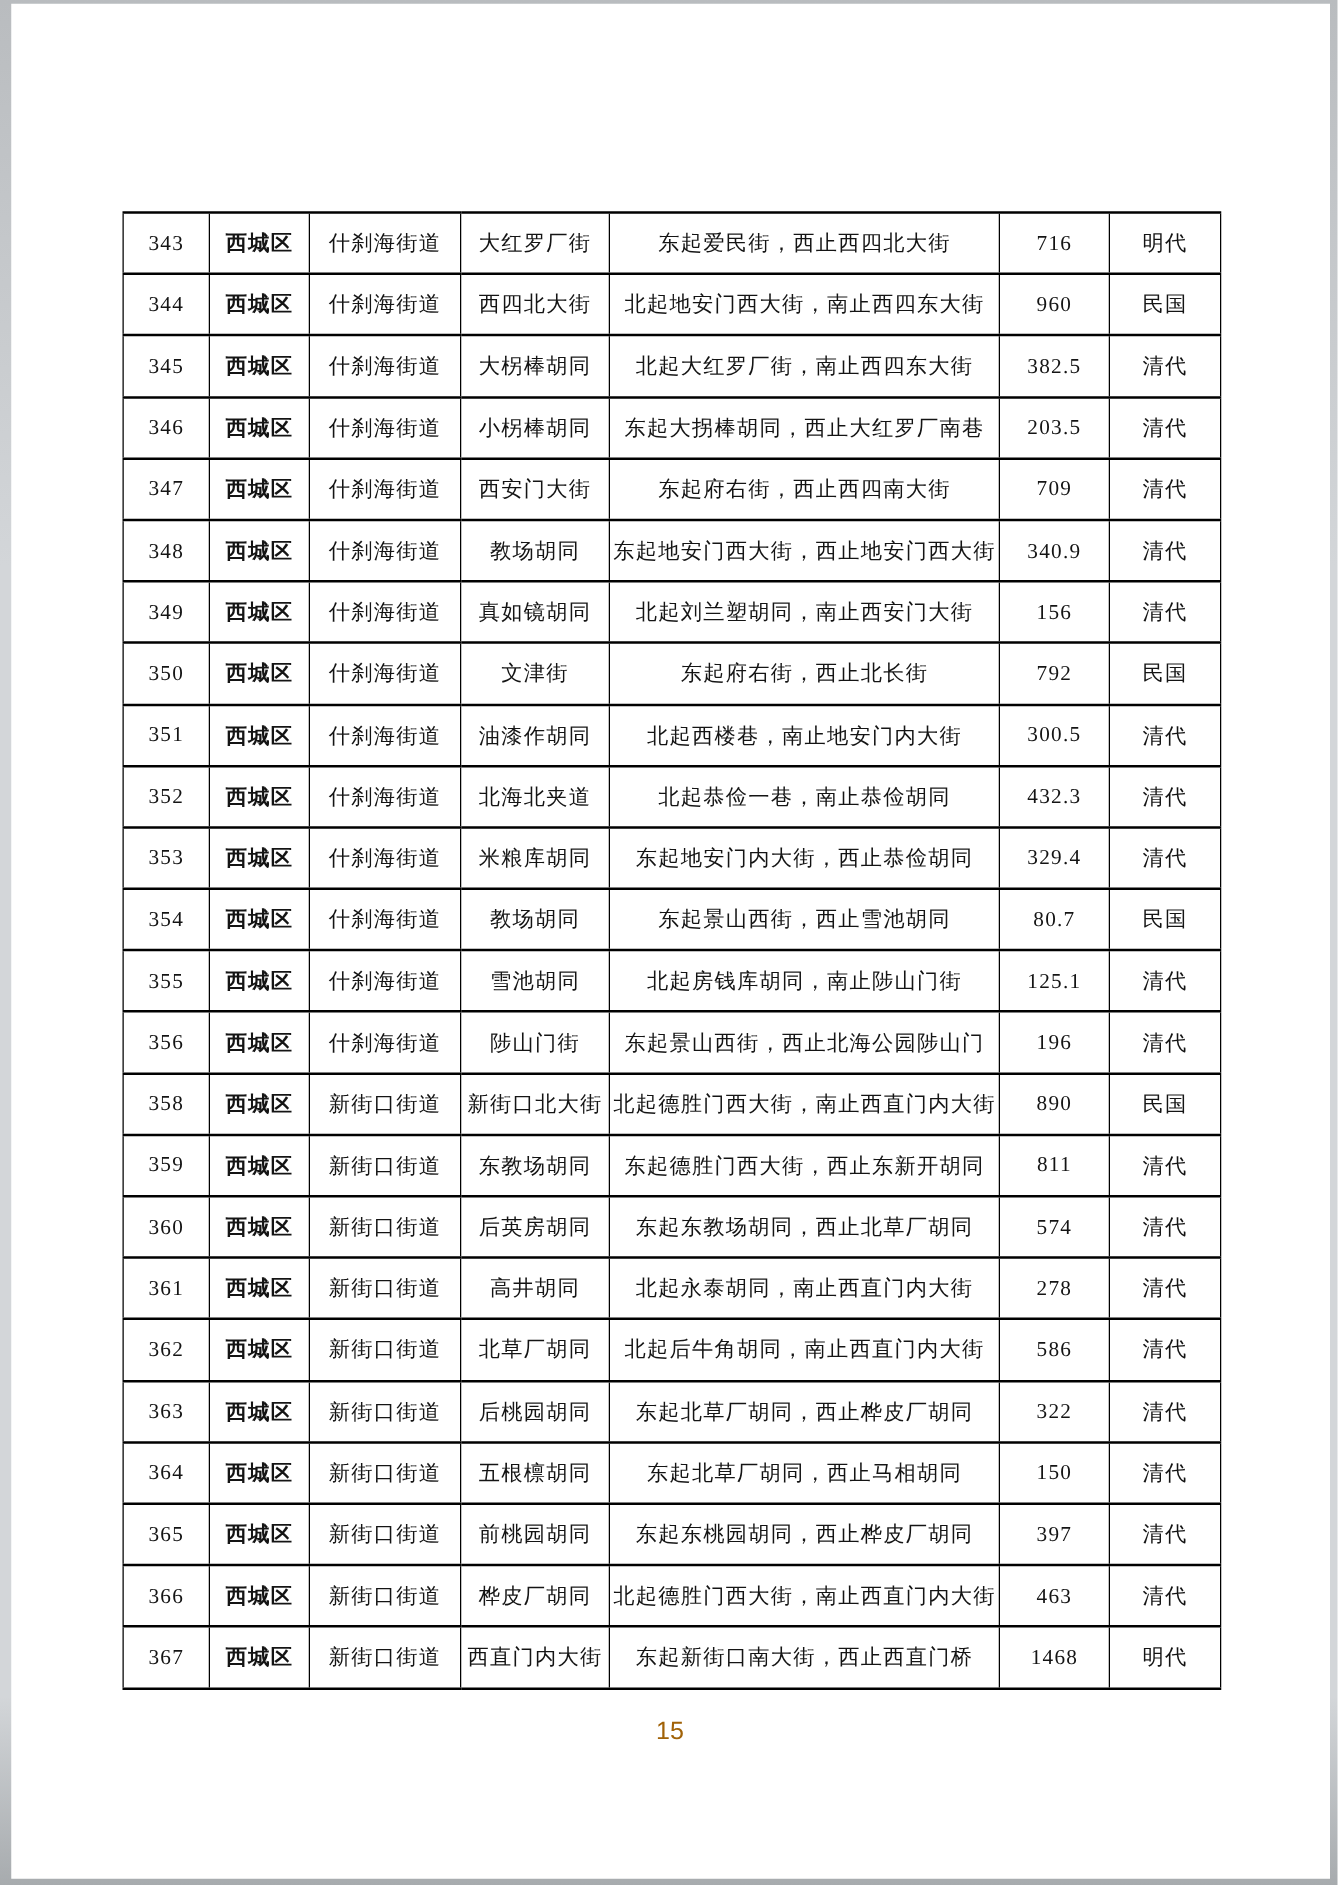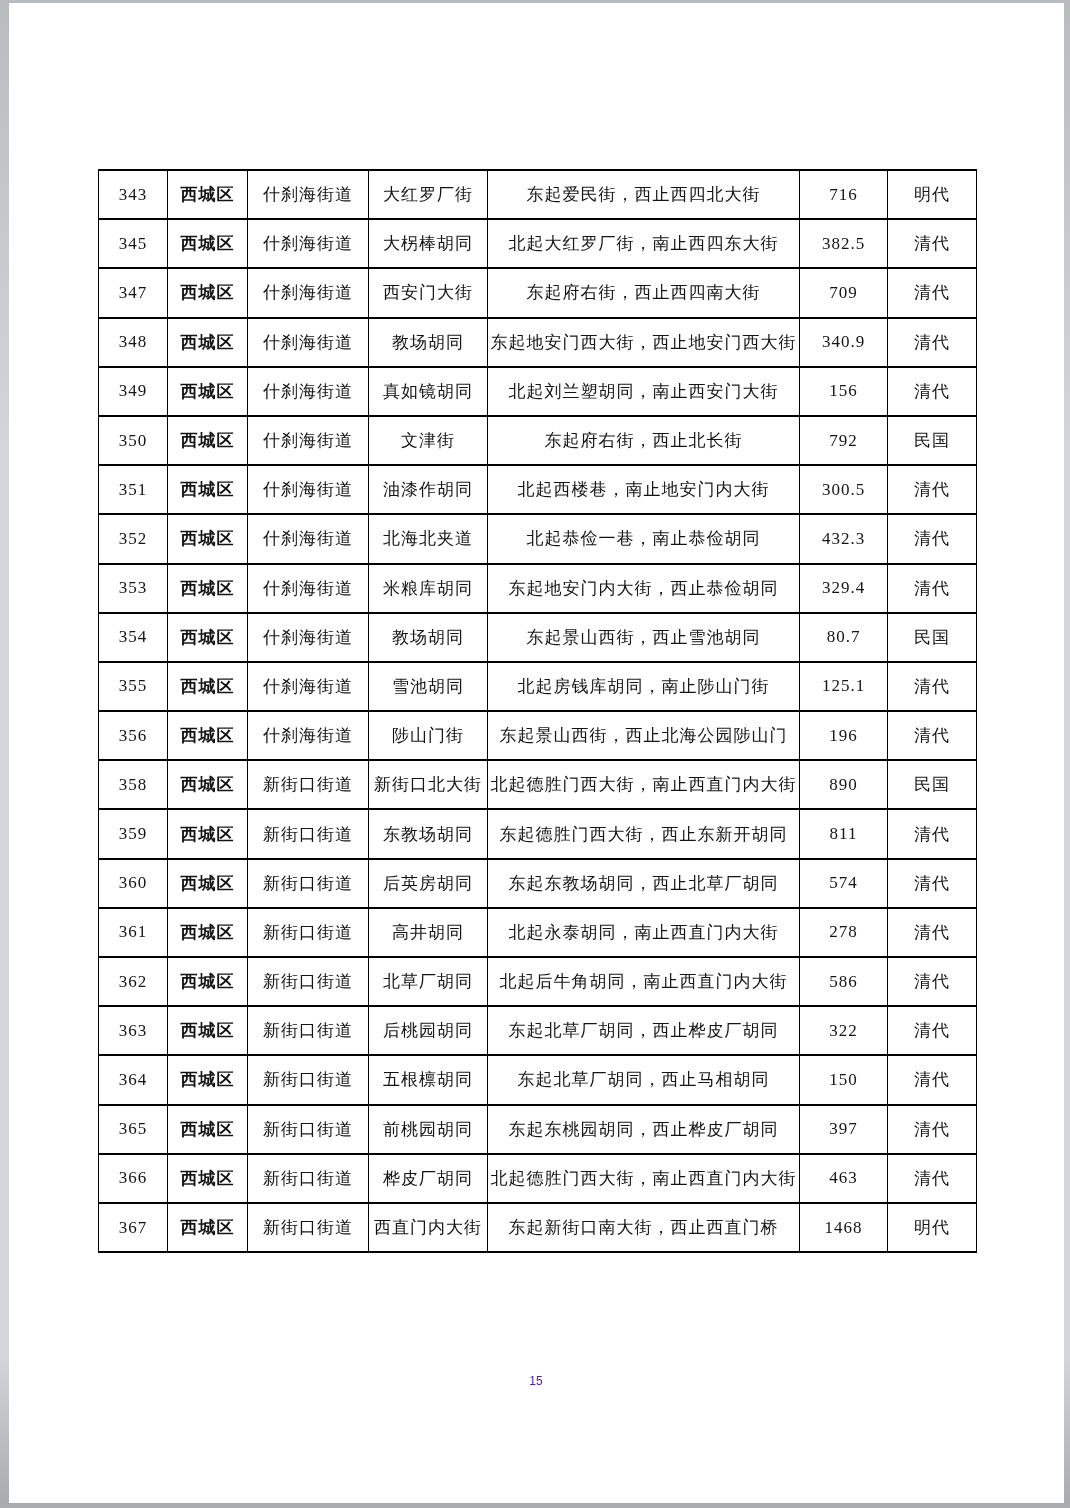--- a/index.html
+++ b/index.html
@@ -52,51 +52,69 @@
   td.c-extent    { width: 311px; text-align: left; padding-left: 14px; }
   td.c-length    { width: 87px; letter-spacing: 0; }
   td.c-era       { width: 88px; }
   .page-number {
     position: absolute;
     left: 89px;
     top: 1371px;
     width: 876px;
     text-align: center;
     font-family: "Liberation Sans", "DejaVu Sans", sans-serif;
-    font-size: 12px;
-    color: #4c1d95;
+    font-size: 20px;
+    color: #a16207;
   }
 </style>
 </head>
 <body>
 
 <div class="page">
   <table class="street-table">
     <tbody id="table-body">
   <tr>
     <td class="c-seq">343</td>
     <td class="c-district">西城区</td>
     <td class="c-subdistrict">什刹海街道</td>
     <td class="c-name">大红罗厂街</td>
     <td class="c-extent">东起爱民街，西止西四北大街</td>
     <td class="c-length">716</td>
     <td class="c-era">明代</td>
   </tr>
 
+  <tr>
+    <td class="c-seq">344</td>
+    <td class="c-district">西城区</td>
+    <td class="c-subdistrict">什刹海街道</td>
+    <td class="c-name">西四北大街</td>
+    <td class="c-extent">北起地安门西大街，南止西四东大街</td>
+    <td class="c-length">960</td>
+    <td class="c-era">民国</td>
+  </tr>
 
   <tr>
     <td class="c-seq">345</td>
     <td class="c-district">西城区</td>
     <td class="c-subdistrict">什刹海街道</td>
     <td class="c-name">大柺棒胡同</td>
     <td class="c-extent">北起大红罗厂街，南止西四东大街</td>
     <td class="c-length">382.5</td>
     <td class="c-era">清代</td>
   </tr>
 
+  <tr>
+    <td class="c-seq">346</td>
+    <td class="c-district">西城区</td>
+    <td class="c-subdistrict">什刹海街道</td>
+    <td class="c-name">小柺棒胡同</td>
+    <td class="c-extent">东起大拐棒胡同，西止大红罗厂南巷</td>
+    <td class="c-length">203.5</td>
+    <td class="c-era">清代</td>
+  </tr>
 
   <tr>
     <td class="c-seq">347</td>
     <td class="c-district">西城区</td>
     <td class="c-subdistrict">什刹海街道</td>
     <td class="c-name">西安门大街</td>
     <td class="c-extent">东起府右街，西止西四南大街</td>
     <td class="c-length">709</td>
     <td class="c-era">清代</td>
   </tr>

